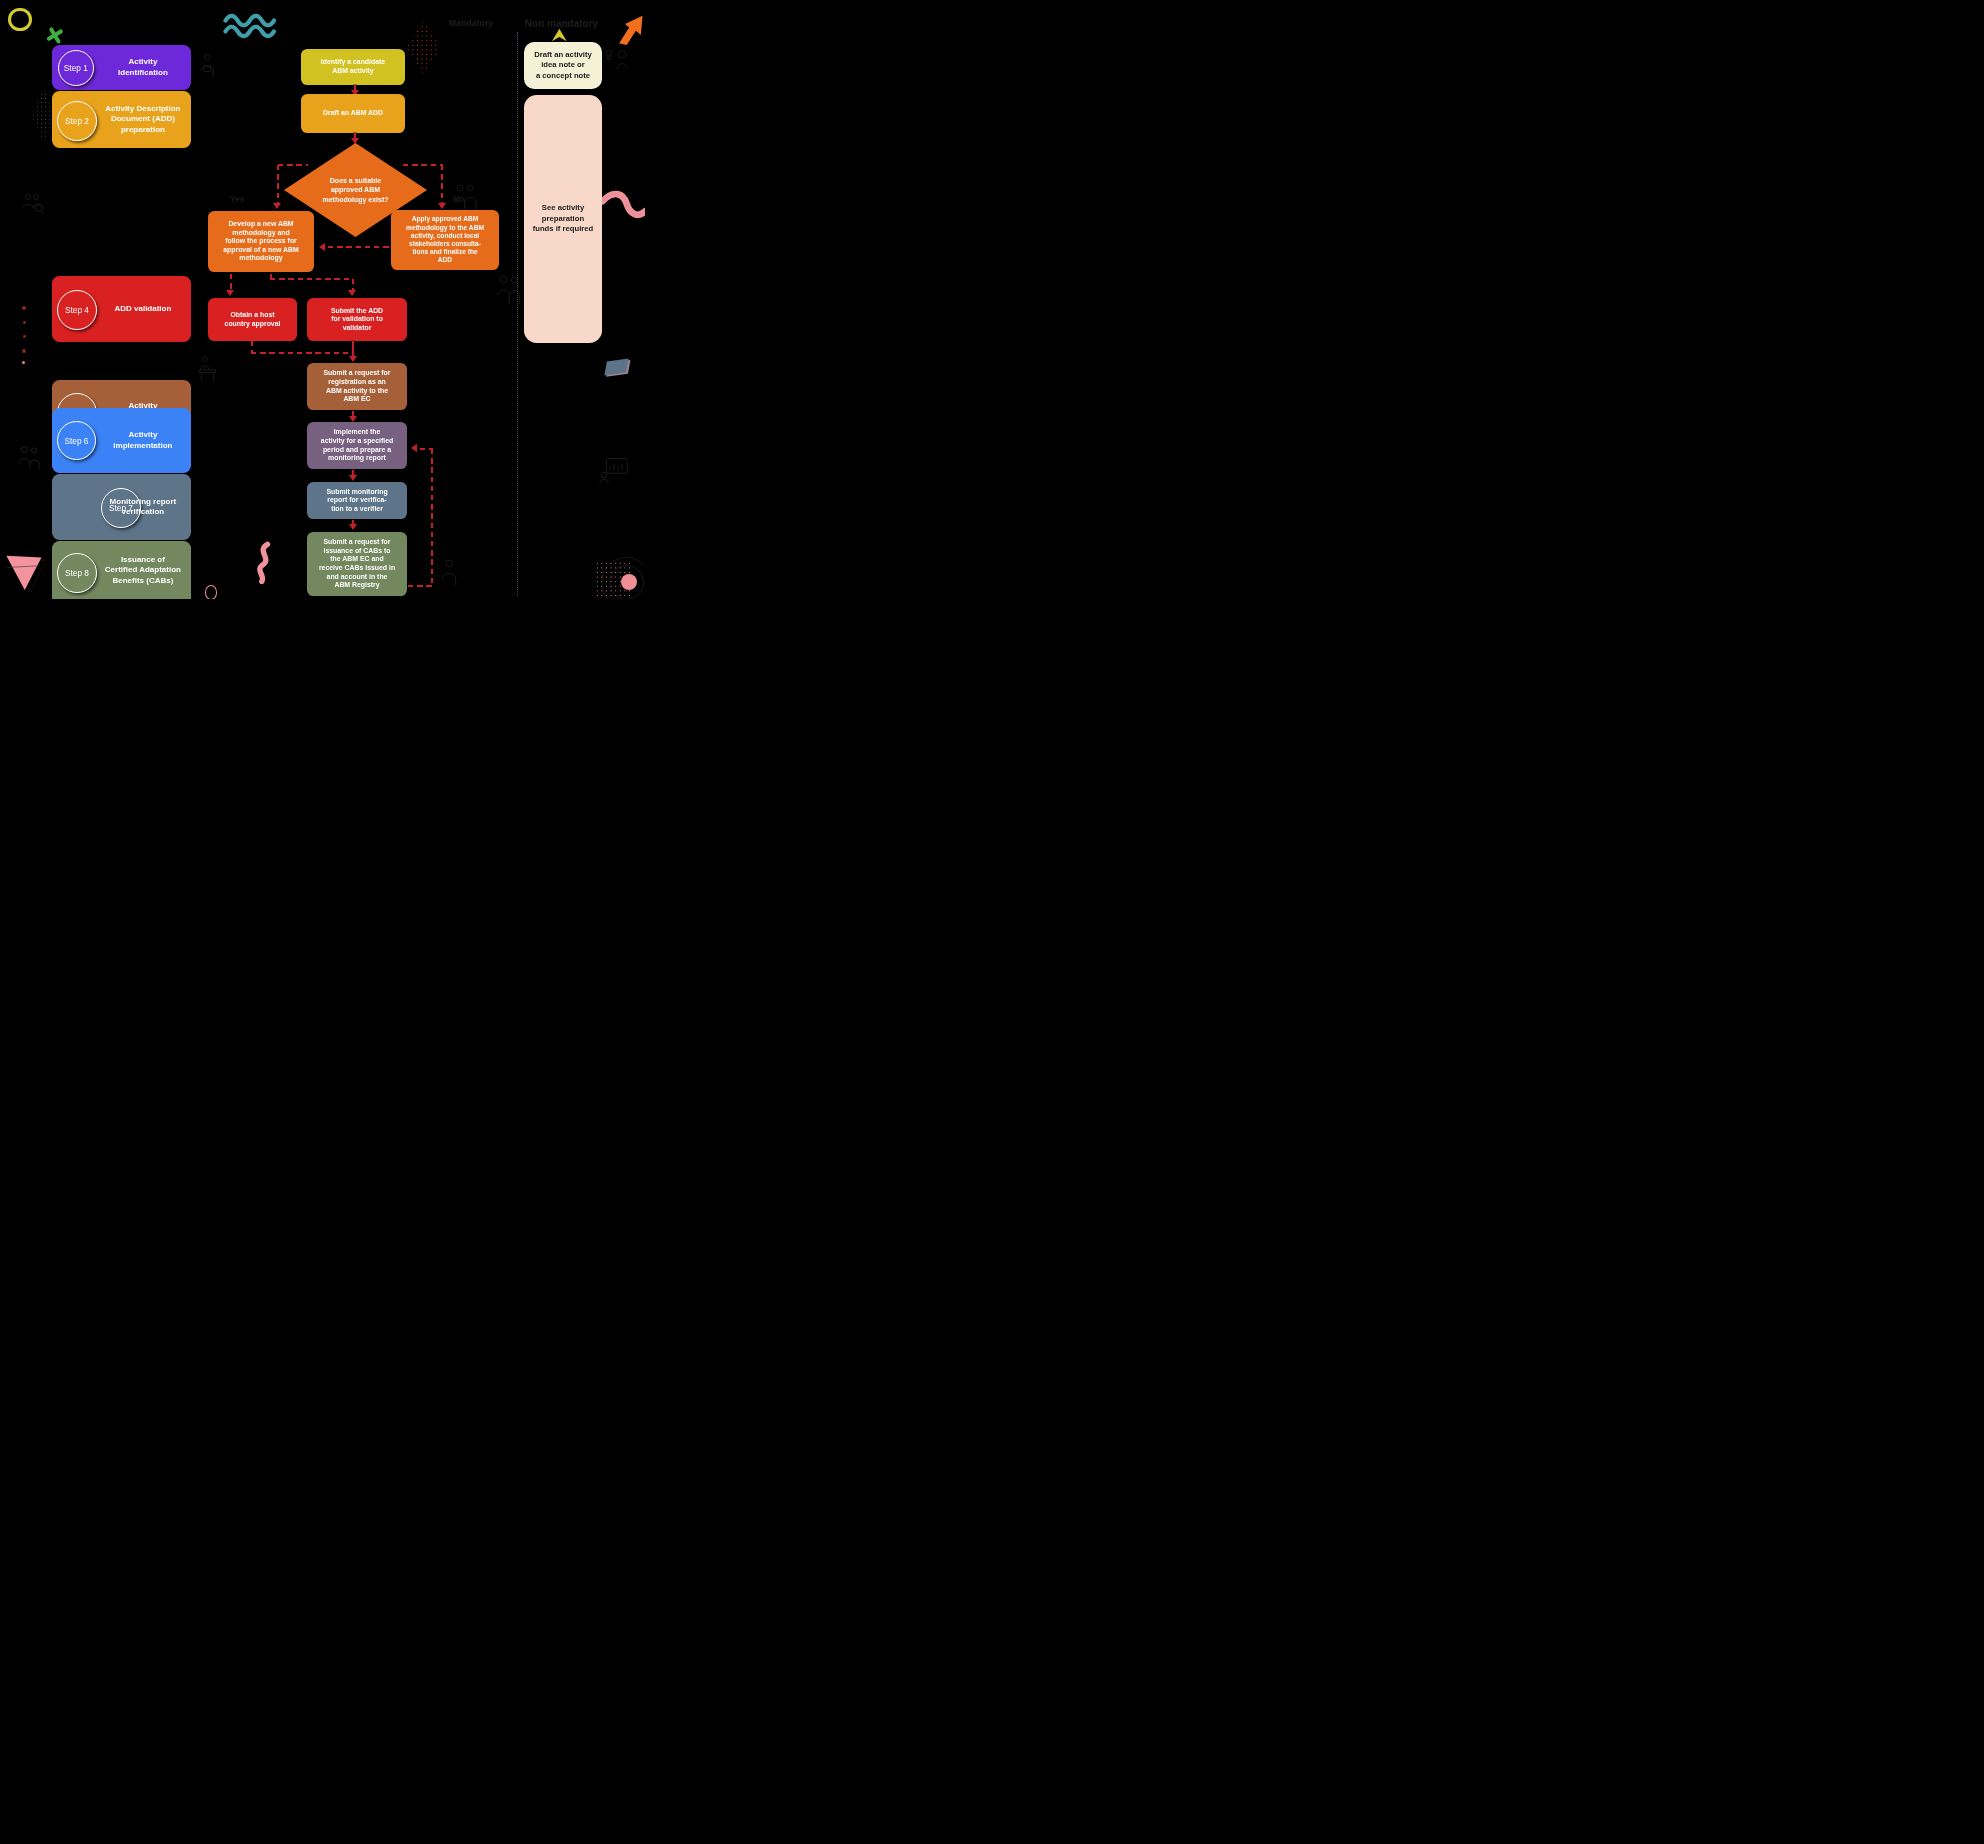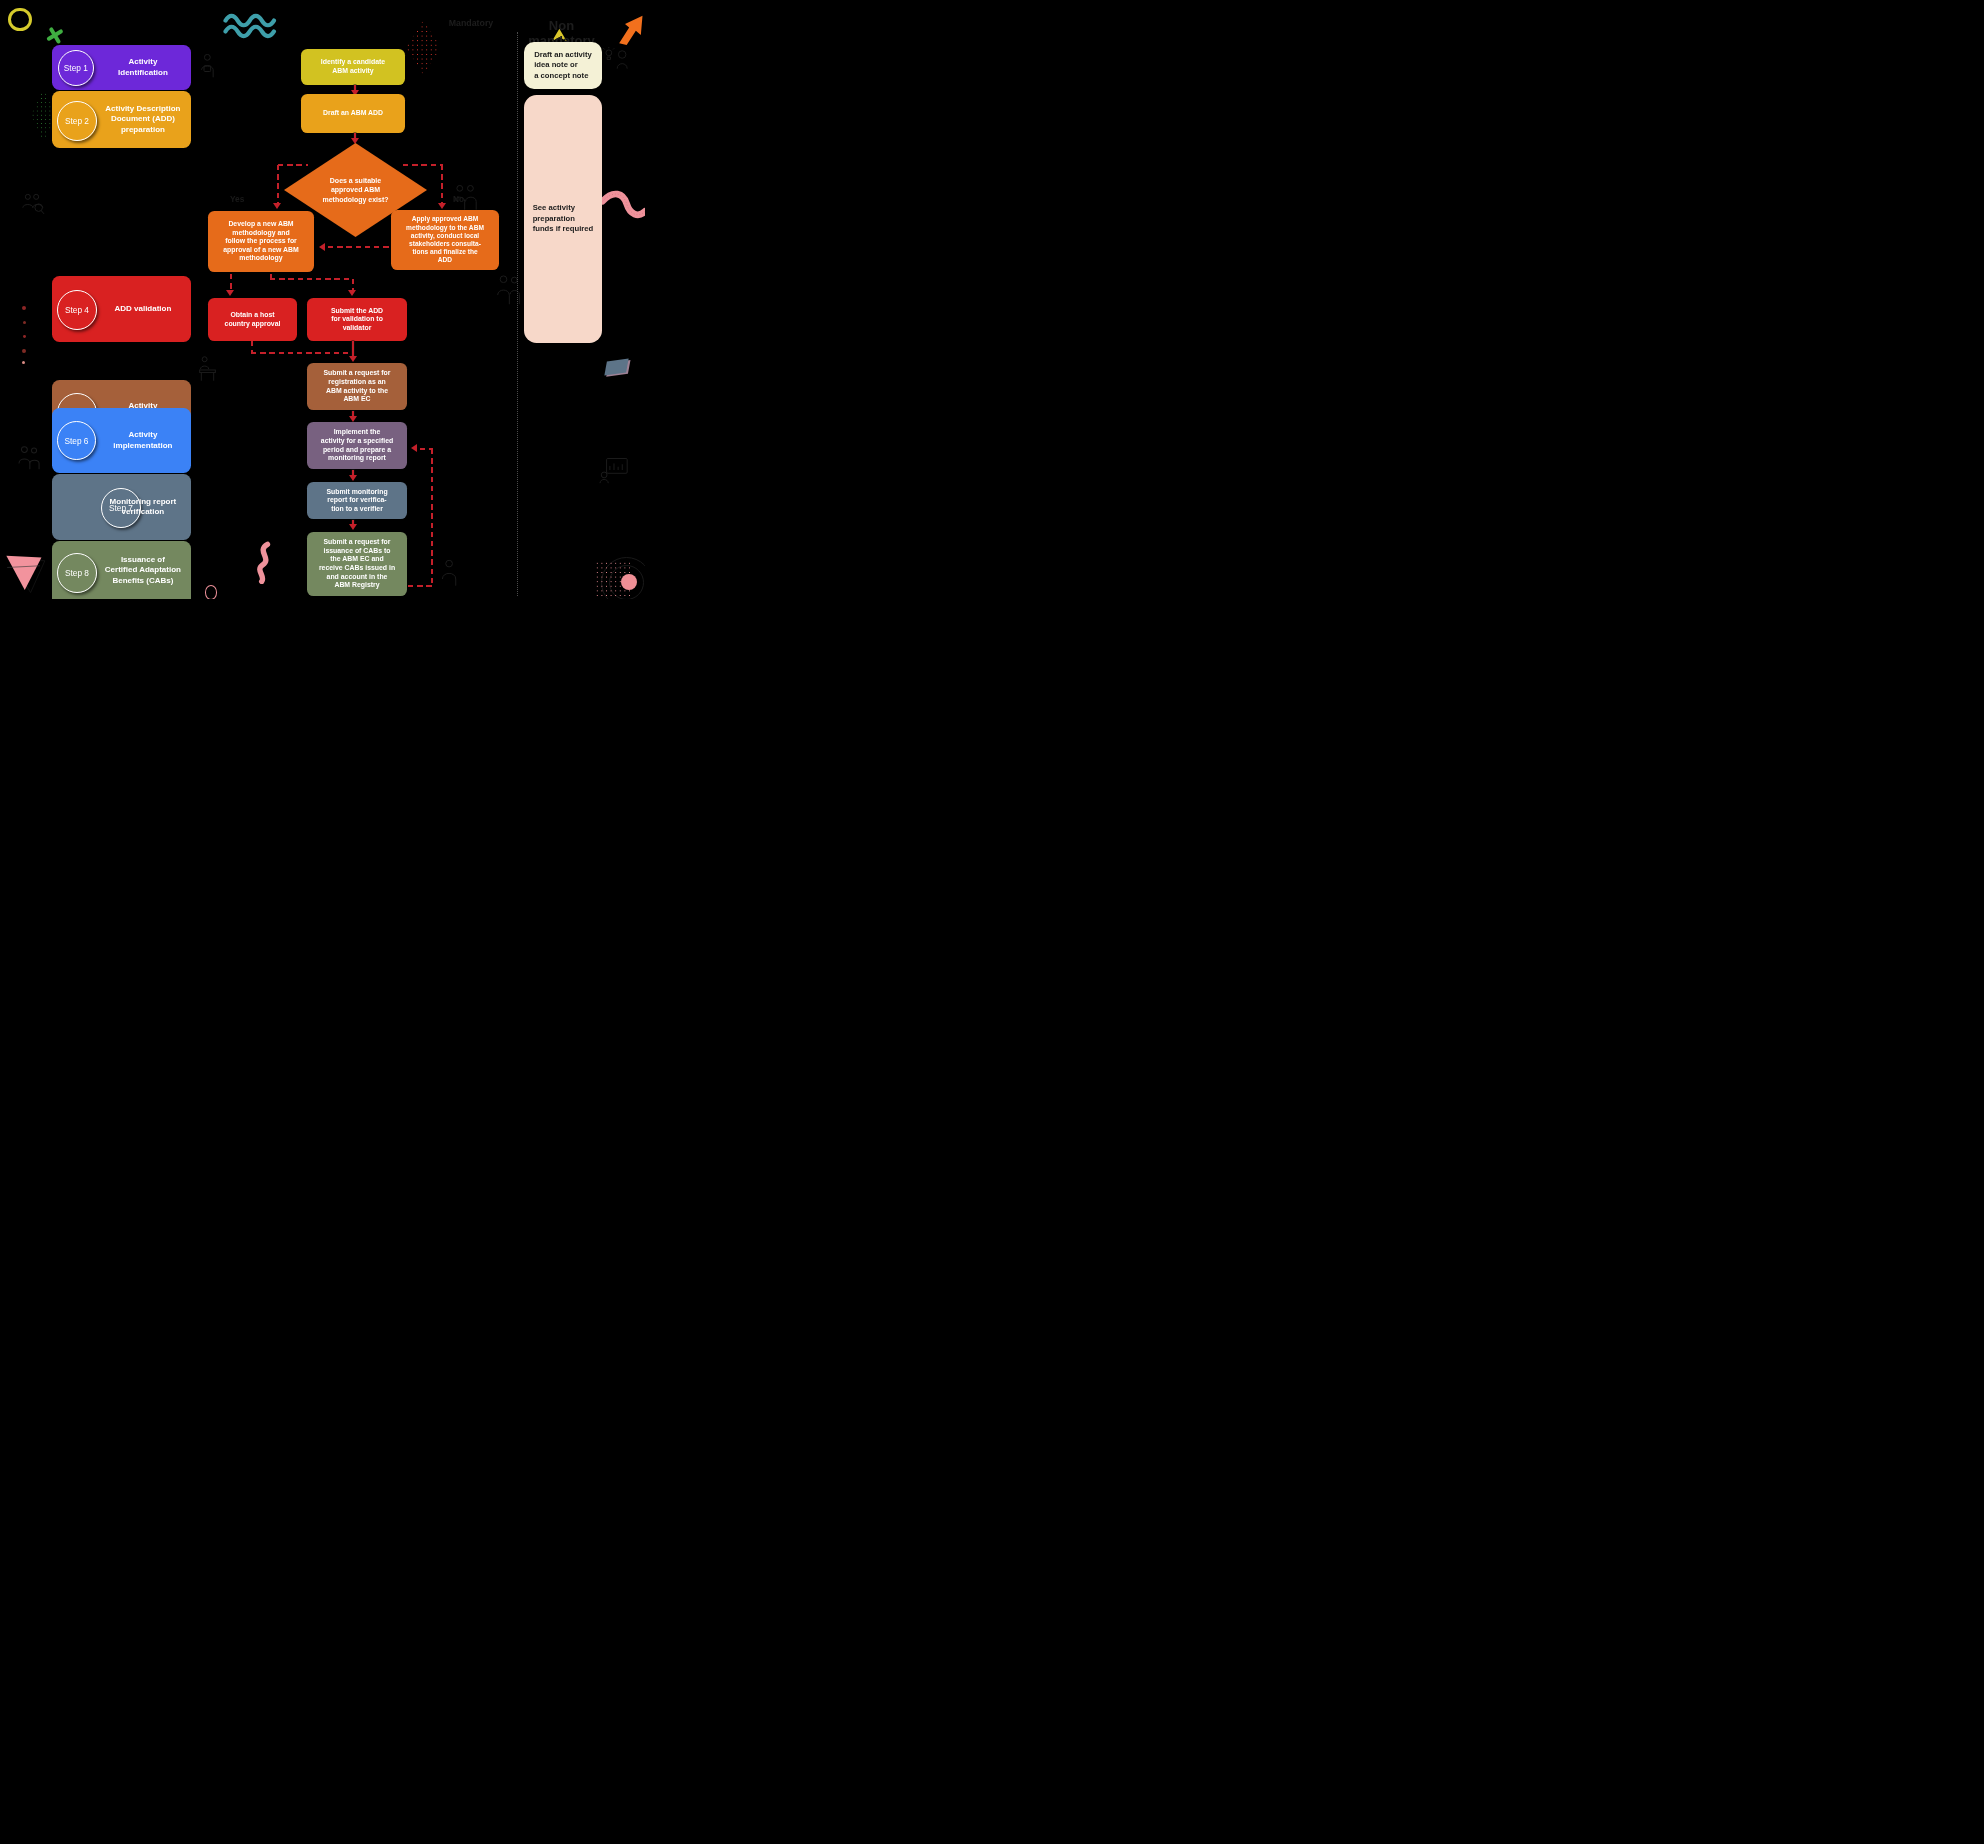--- a/index.html
+++ b/index.html
@@ -15,21 +15,21 @@
   .steptitle{position:absolute;left:47px;right:4.2px;display:flex;align-items:center;justify-content:center;
       text-align:center;color:#fff;font-size:8px;font-weight:600;line-height:1.3;height:100%;}
   
   .flowbox{position:absolute;border-radius:6.3px;color:#fff;display:flex;align-items:center;justify-content:center;
       text-align:center;font-size:6.9px;font-weight:600;line-height:1.24;padding:1.7px 3.3px;box-sizing:border-box;}
   .diamond{position:absolute;display:flex;align-items:center;justify-content:center;text-align:center;
       color:#fff;font-size:7px;font-weight:600;line-height:1.3;
       clip-path:polygon(50% 0,100% 50%,50% 100%,0 50%);}
   
   .note{position:absolute;border-radius:10px;color:#1c1c1c;display:flex;align-items:center;justify-content:center;
-      text-align:left;font-size:7.7px;font-weight:600;line-height:1.35;}
+      text-align:center;font-size:7.7px;font-weight:600;line-height:1.35;}
   
   .sline{position:absolute;width:2.1px;background:#c4202a;box-shadow:0 0 0 0.5px #141414;}
   .dash-h{position:absolute;height:2.1px;background:repeating-linear-gradient(90deg,#c4202a 0 5.4px,transparent 5.4px 9.2px);}
   .dash-v{position:absolute;width:2.1px;background:repeating-linear-gradient(180deg,#c4202a 0 5.4px,transparent 5.4px 9.2px);}
   .ah{position:absolute;width:0;height:0;filter:drop-shadow(0 0 0.4px #000);}
   .ah-down{border-left:4.2px solid transparent;border-right:4.2px solid transparent;border-top:6.3px solid #c4202a;}
   .ah-left{border-top:4.2px solid transparent;border-bottom:4.2px solid transparent;border-right:6.3px solid #c4202a;}
   .lbl{position:absolute;color:#1b1b1b;font-weight:600;}
   .dot{position:absolute;border-radius:50%;}
   .ringline{position:absolute;border-radius:50%;border:0.6px solid #191919;}
@@ -159,21 +159,21 @@
   <svg class="icon" style="left:599px;top:456px;" width="30" height="28" viewBox="0 0 72 68">
     <g fill="none" stroke="#1e1e1e" stroke-width="2.4">
         <rect x="18" y="6" width="50" height="36" rx="3"></rect>
         <path d="M26,34 l0,-10 M36,34 l0,-16 M46,34 l0,-8 M56,34 l0,-14"></path>
         <circle cx="12" cy="46" r="7"></circle>
         <path d="M2,66 c0,-12 20,-12 20,0"></path>
       </g>
   </svg>
 
   <div class="lbl" style="left:442px;top:18.3px;width:58px;text-align:center;font-size:8.8px;color:#1d1d1d;">Mandatory</div>
-  <div class="lbl" style="left:524px;top:18.3px;width:75px;text-align:center;font-size:13px;color:#1d1d1d;">Non mandatory</div>
+  <div class="lbl" style="left:524px;top:18.3px;width:75px;text-align:center;font-size:10px;color:#1d1d1d;">Non mandatory</div>
   <div class="abs" style="left:517px;top:32px;height:564px;border-left:0.8px dotted #4c4c4c;"></div>
 
   <div class="stepbox" style="top:45px;height:45px;background:#6d28d9;">
     <div class="stepcircle" style="left:5.8px;top:5px;width:34px;height:34px;">
         <span>Step 1</span>
       </div>
     <div class="steptitle pre">Activity
 Identification</div>
   </div>
   <div class="stepbox" style="top:91px;height:57px;background:#e9a21b;">

